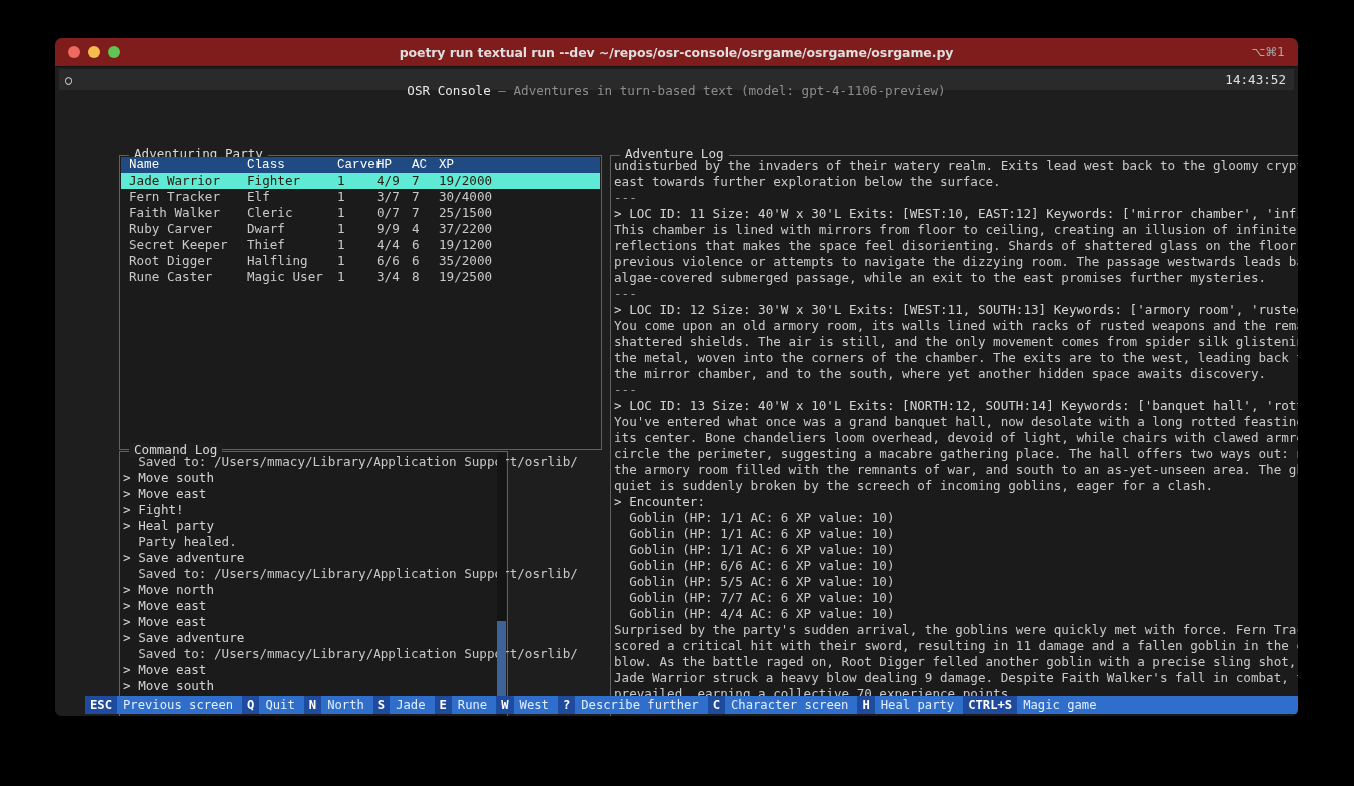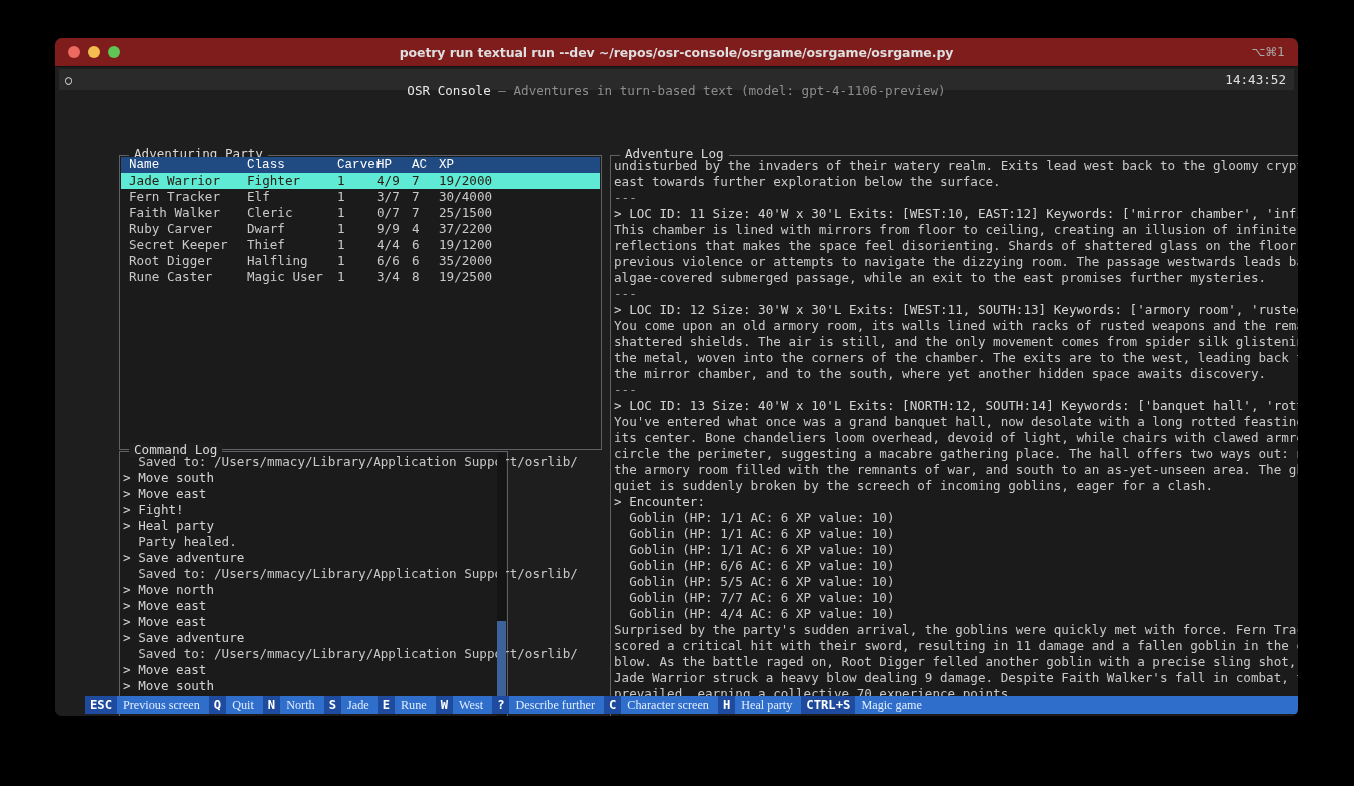--- a/index.html
+++ b/index.html
@@ -212,21 +212,21 @@
     color: #ffffff;
     font-weight: bold;
     padding: 0 5px;
     height: 18px;
     display: flex; align-items: center;
   }
   .key .d {
     padding: 0 9px 0 6px;
     color: #e3eeff;
     height: 18px;
-    display: flex; align-items: center; font-family: Liberation Serif, serif;
+    display: flex; align-items: center;
   }
 </style>
 </head>
 <body>
 
 <div id="root">
   <div class="window">
 
     <div class="titlebar">
       <div class="traffic">

